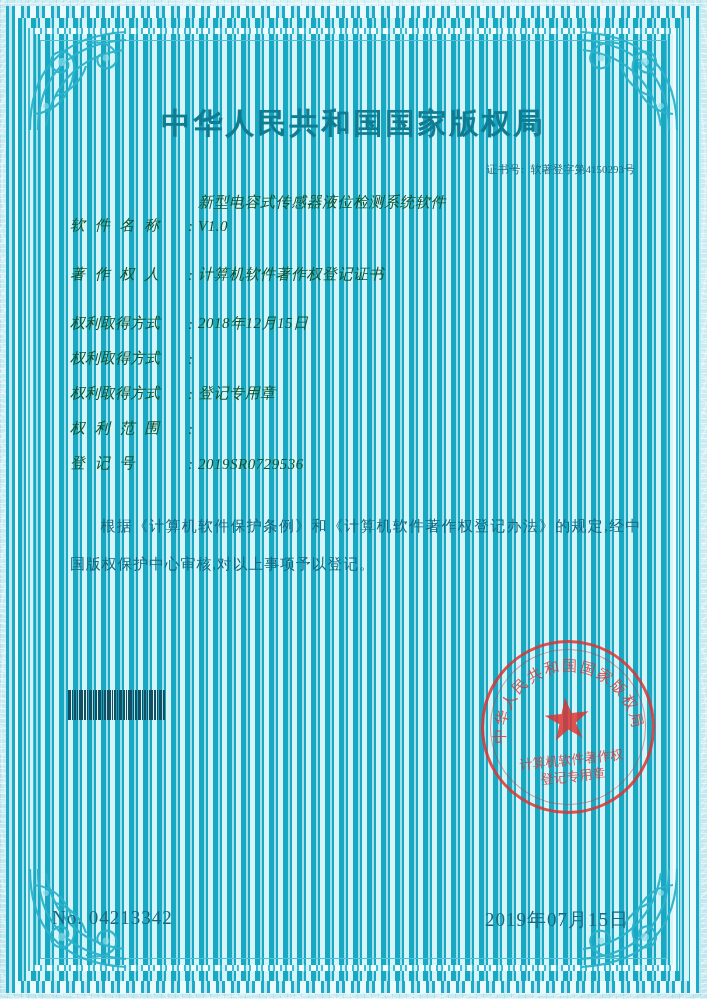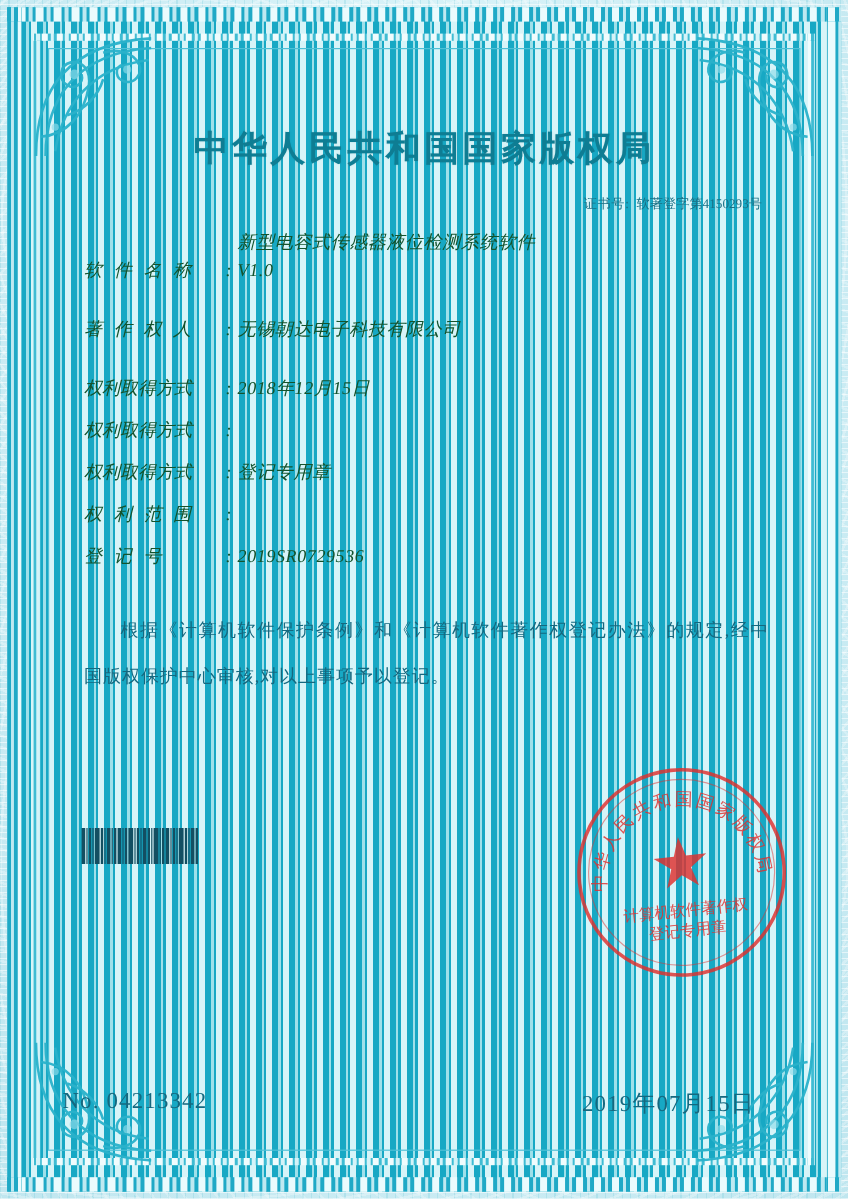--- a/index.html
+++ b/index.html
@@ -364,21 +364,21 @@
         <div class="field-colon">:</div>
         <div class="field-value">
           <span>新型电容式传感器液位检测系统软件</span>
           <span class="line2">V1.0</span>
         </div>
       </div>
 
       <div class="field-row gap-top">
         <div class="field-label">著 作 权 人</div>
         <div class="field-colon">:</div>
-        <div class="field-value">无锡朝达电子科技有限公司</div>
+        <div class="field-value">计算机软件著作权登记证书</div>
       </div>
 
       <div class="field-row gap-top">
         <div class="field-label tight">权利取得方式</div>
         <div class="field-colon">:</div>
         <div class="field-value">2018年12月15日</div>
       </div>
 
       <div class="field-row">
         <div class="field-label tight">权利取得方式</div>

